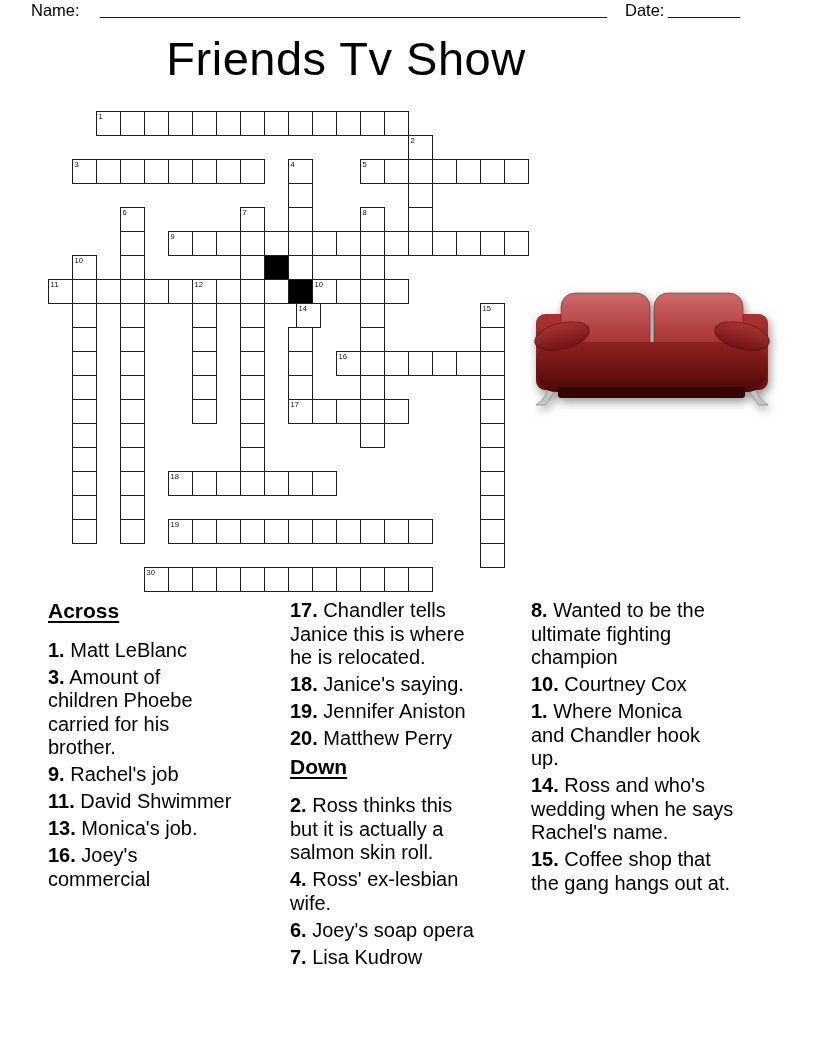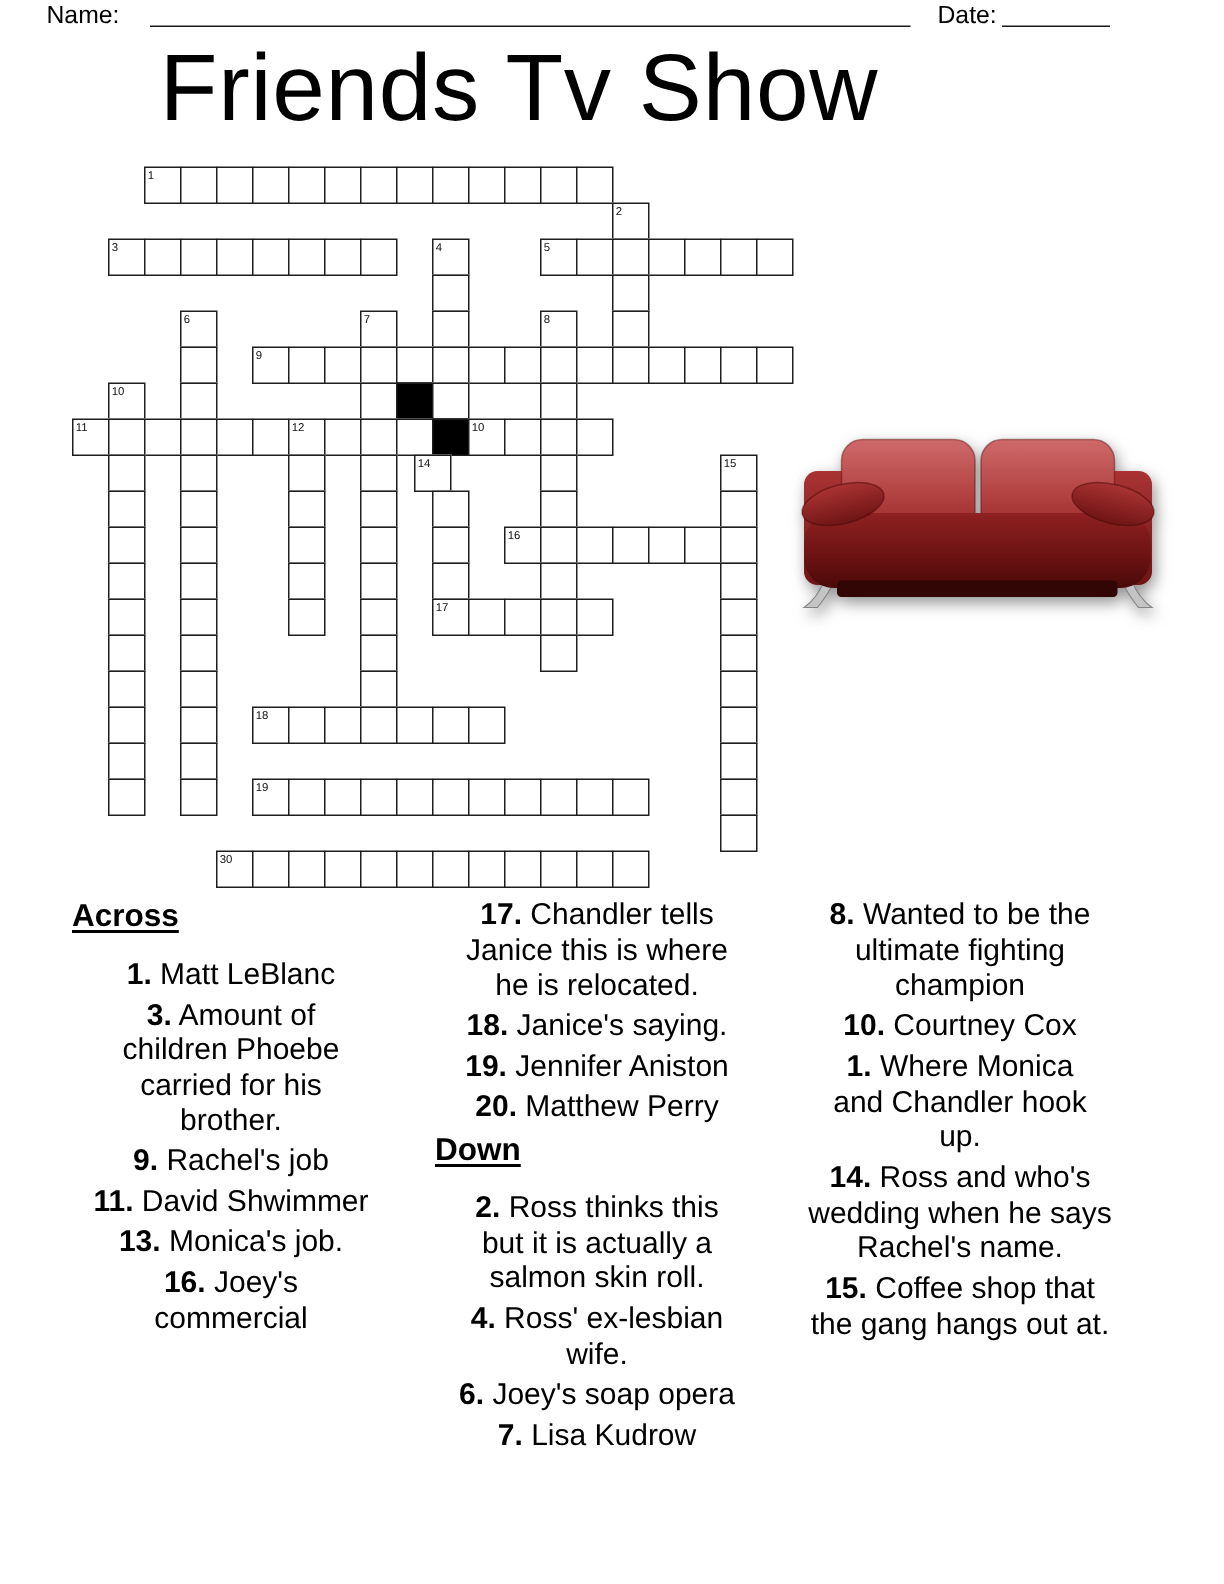--- a/index.html
+++ b/index.html
@@ -7,41 +7,41 @@
         font-family:"Liberation Sans",sans-serif;color:#000;}
   
   .hdr-label{position:absolute;top:1px;font-size:16.5px;line-height:18px;}
   #name-label{left:31px;}
   #date-label{left:625px;}
   .blank{position:absolute;top:0;height:17px;border-bottom:1.6px solid #1a1a1a;}
   #name-blank{left:100px;width:507px;}
   #date-blank{left:668px;width:72px;}
   
   .title{position:absolute;top:33px;left:0;width:692px;text-align:center;
-         font-size:63px;font-weight:500;letter-spacing:.5px;line-height:52px;}
+         font-size:47px;font-weight:500;letter-spacing:.5px;line-height:52px;}
   
   #grid{position:absolute;left:48px;top:111px;width:480px;height:480px;}
   .cell{position:absolute;width:25px;height:25px;box-sizing:border-box;
         border:1.6px solid #1d1d1d;background:#fff;}
   .cell.black{background:#000;}
   .cellnum{position:absolute;top:0px;left:1.5px;font-size:7.6px;line-height:9px;
            font-weight:400;color:#111;}
   
   .couch{position:absolute;left:528px;top:286px;
          filter:drop-shadow(2px 4px 5px rgba(60,60,60,.55));}
   
   .clue-col{position:absolute;top:599px;font-size:20px;line-height:23.5px;}
   #clue-col-1{left:48px;width:212px;}
   #clue-col-2{left:290px;width:216px;}
   #clue-col-3{left:531px;width:218px;}
   .clue-heading{font-size:21px;font-weight:bold;text-decoration:underline;
                 text-decoration-thickness:2px;text-underline-offset:3px;
                 margin:0 0 5px 0;}
   .clue-heading + .clue{margin-top:16px;}
-  p.clue{margin:0 0 3.5px 0;white-space:pre-line;text-align:center;}
+  p.clue{margin:0 0 3.5px 0;white-space:pre-line;}
   p.clue b{font-weight:bold;}
   .clue-col .clue-heading:not(:first-child){margin-top:4px;}
 </style>
 </head>
 <body>
 
 <div class="page">
 
   <span class="hdr-label" id="name-label">Name:</span>
   <div class="blank" id="name-blank"></div>
@@ -148,21 +148,21 @@
       <div class="cell" style="left: 264px; top: 168px;">
         <span class="cellnum">10</span>
       </div>
       <div class="cell" style="left: 288px; top: 168px;"></div>
       <div class="cell" style="left: 312px; top: 168px;"></div>
       <div class="cell" style="left: 336px; top: 168px;"></div>
       <div class="cell" style="left: 24px; top: 192px;"></div>
       <div class="cell" style="left: 72px; top: 192px;"></div>
       <div class="cell" style="left: 144px; top: 192px;"></div>
       <div class="cell" style="left: 192px; top: 192px;"></div>
-      <div class="cell" style="left: 228px; top: 192px;">
+      <div class="cell" style="left: 248px; top: 192px;">
         <span class="cellnum">14</span>
       </div>
       <div class="cell" style="left: 312px; top: 192px;"></div>
       <div class="cell" style="left: 432px; top: 192px;">
         <span class="cellnum">15</span>
       </div>
       <div class="cell" style="left: 24px; top: 216px;"></div>
       <div class="cell" style="left: 72px; top: 216px;"></div>
       <div class="cell" style="left: 144px; top: 216px;"></div>
       <div class="cell" style="left: 192px; top: 216px;"></div>

